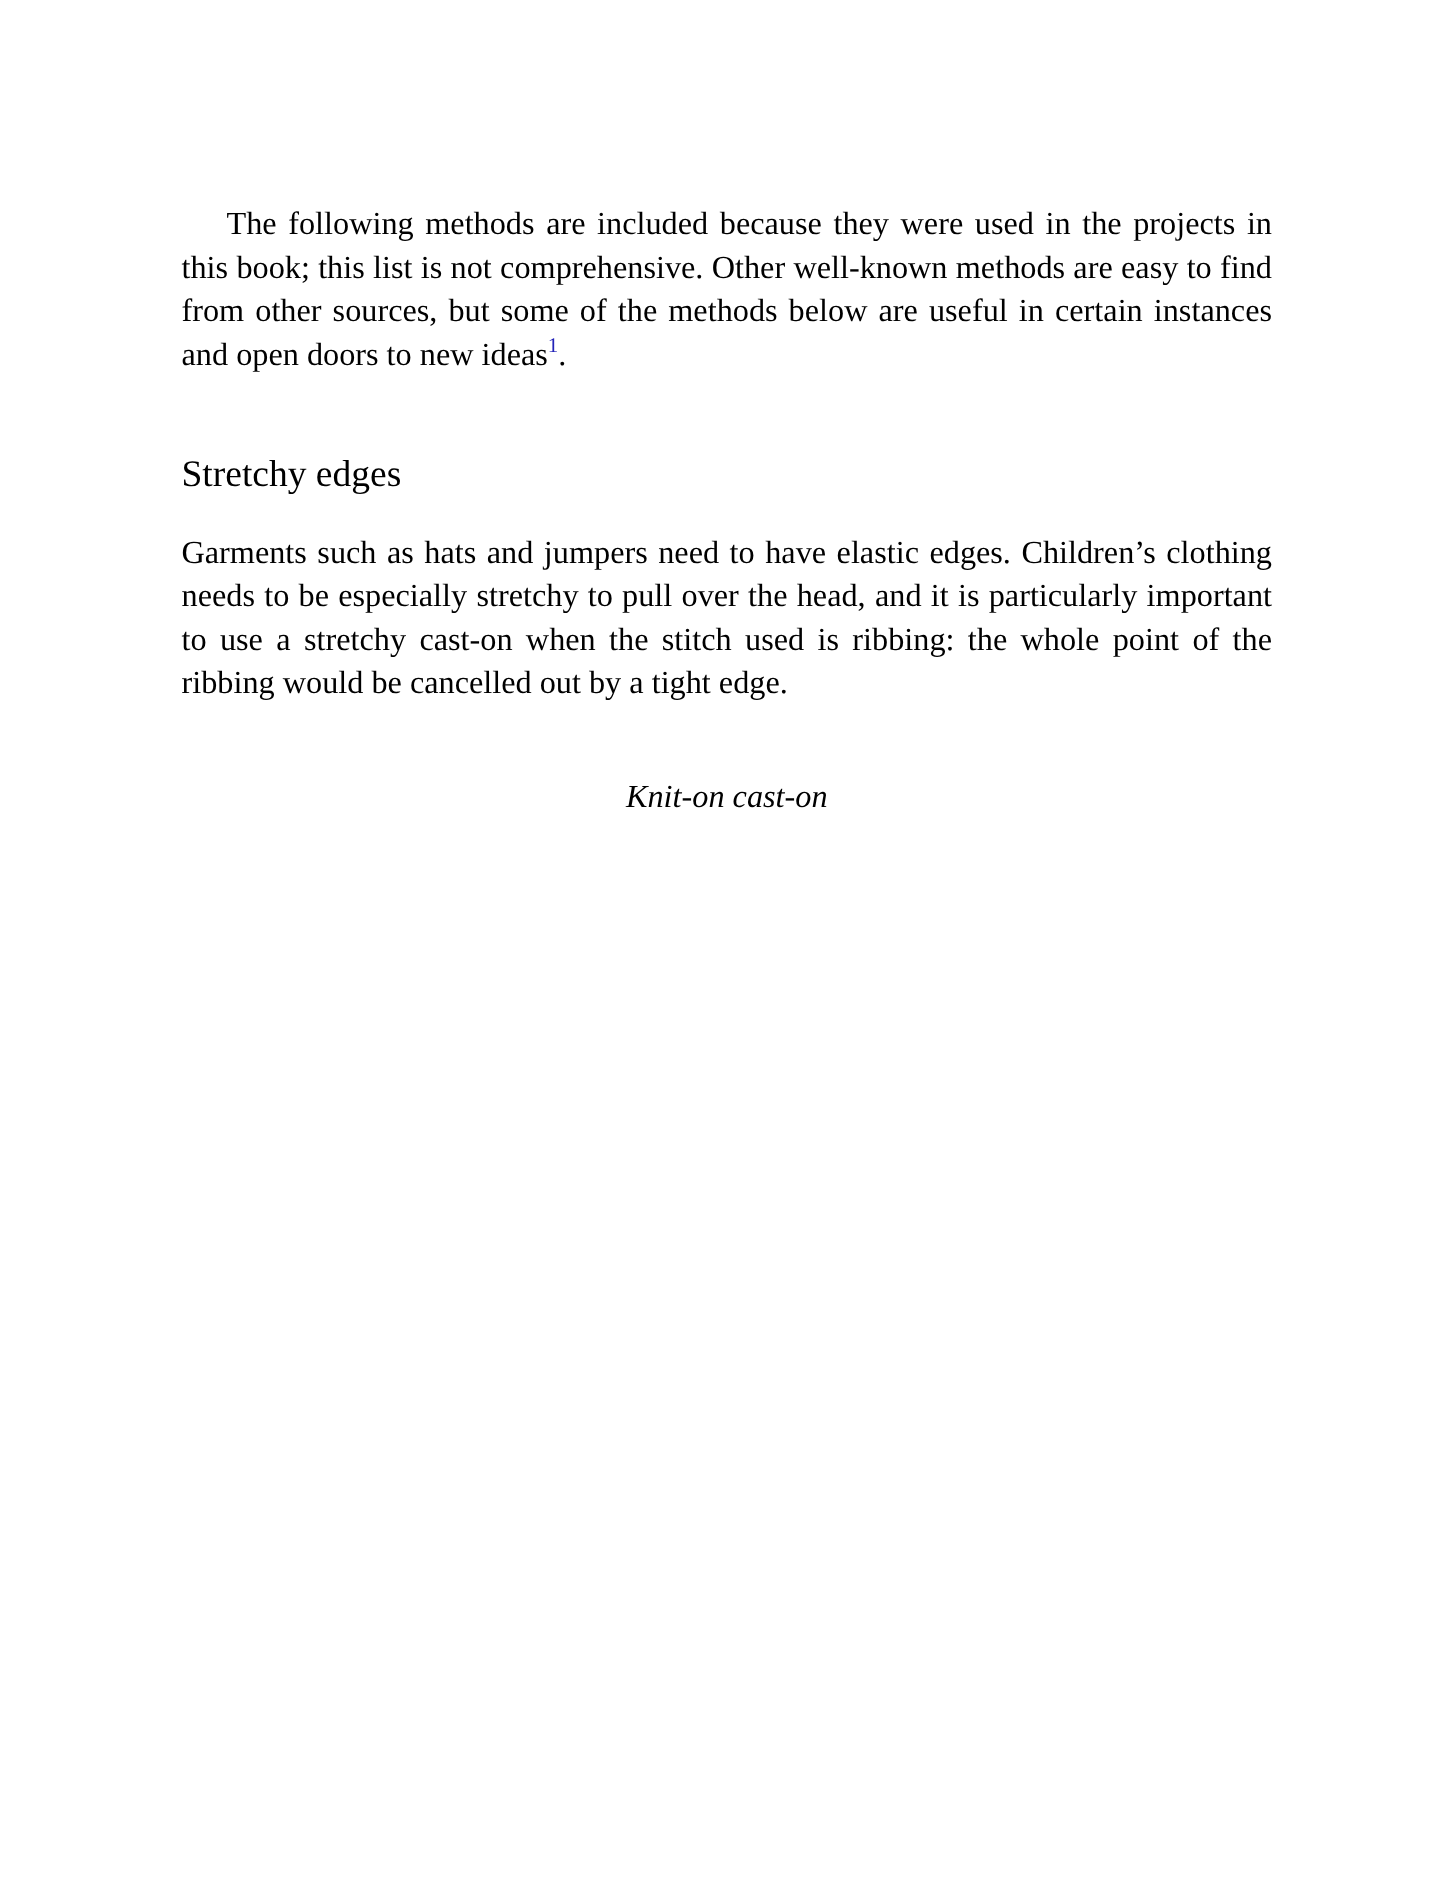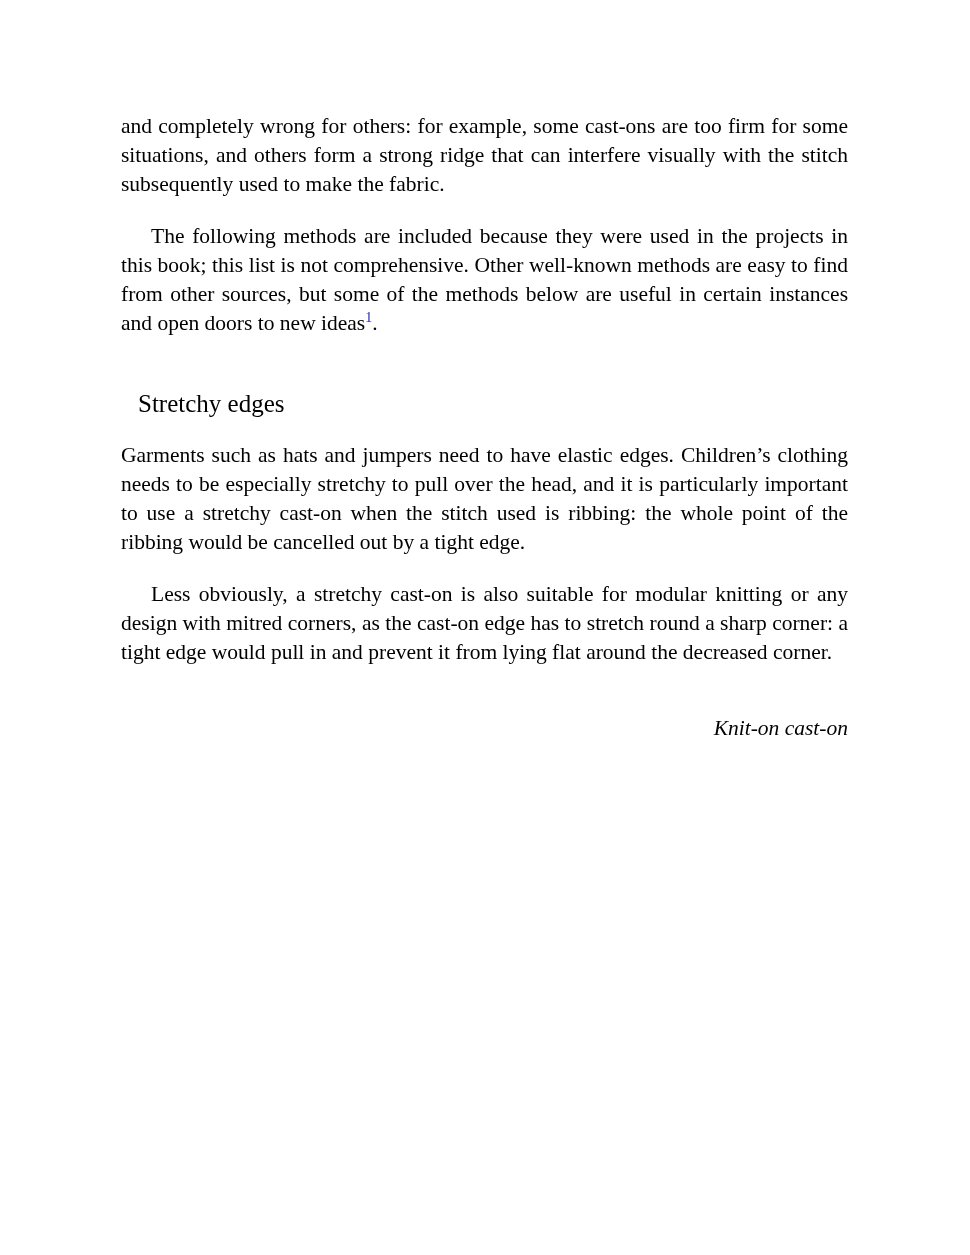--- a/index.html
+++ b/index.html
@@ -30,54 +30,52 @@
     margin: 0;
     font-size: 21.5px;
     line-height: 29px;
     text-align: justify;
   }
   .indent {
     text-indent: 30px;
     margin-top: 23px;
   }
   .heading {
-    margin: 50px 0 21px 17px;
+    margin: 50px 0 21px 0;
     font-size: 25px;
     font-weight: 400;
     line-height: 32px;
     text-align: left;
   }
   .footnote-ref {
     color: var(--footnote, #2323b8);
     font-size: 14px;
     line-height: 0;
     vertical-align: super;
     text-decoration: none;
     cursor: pointer;
   }
   .subheading {
     margin: 47px 0 0 0;
     font-size: 21.5px;
     font-style: italic;
     line-height: 29px;
-    text-align: right;
+    text-align: center;
   }
 </style>
 </head>
 <body>
 
 <div class="page">
   <div class="text-block">
 
-    <p class="body">and completely wrong for others: for example, some cast-ons are too firm for some situations, and others form a strong ridge that can interfere visually with the stitch subsequently used to make the fabric.</p>
 
     <p class="body indent"><span>The following methods are included because they were used in the projects in this book; this list is not comprehensive. Other well-known methods are easy to find from other sources, but some of the methods below are useful in certain instances and open doors to new ideas</span><sup class="footnote-ref">1</sup><span>.</span></p>
 
     <h2 class="heading">Stretchy edges</h2>
 
     <p class="body">Garments such as hats and jumpers need to have elastic edges. Children’s clothing needs to be especially stretchy to pull over the head, and it is particularly important to use a stretchy cast-on when the stitch used is ribbing: the whole point of the ribbing would be cancelled out by a tight edge.</p>
 
-    <p class="body indent">Less obviously, a stretchy cast-on is also suitable for modular knitting or any design with mitred corners, as the cast-on edge has to stretch round a sharp corner: a tight edge would pull in and prevent it from lying flat around the decreased corner.</p>
 
     <p class="subheading">Knit-on cast-on</p>
 
   </div>
 </div>
 
 </body></html>

